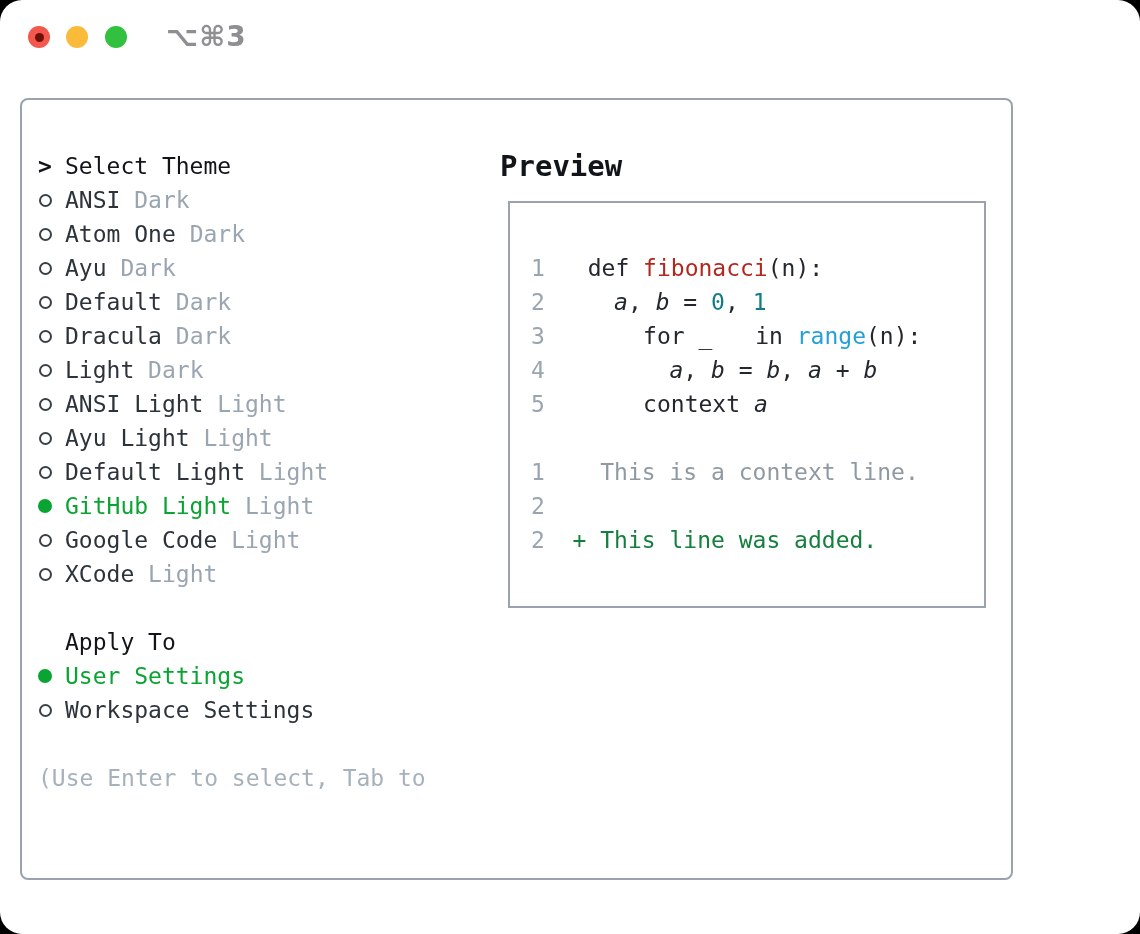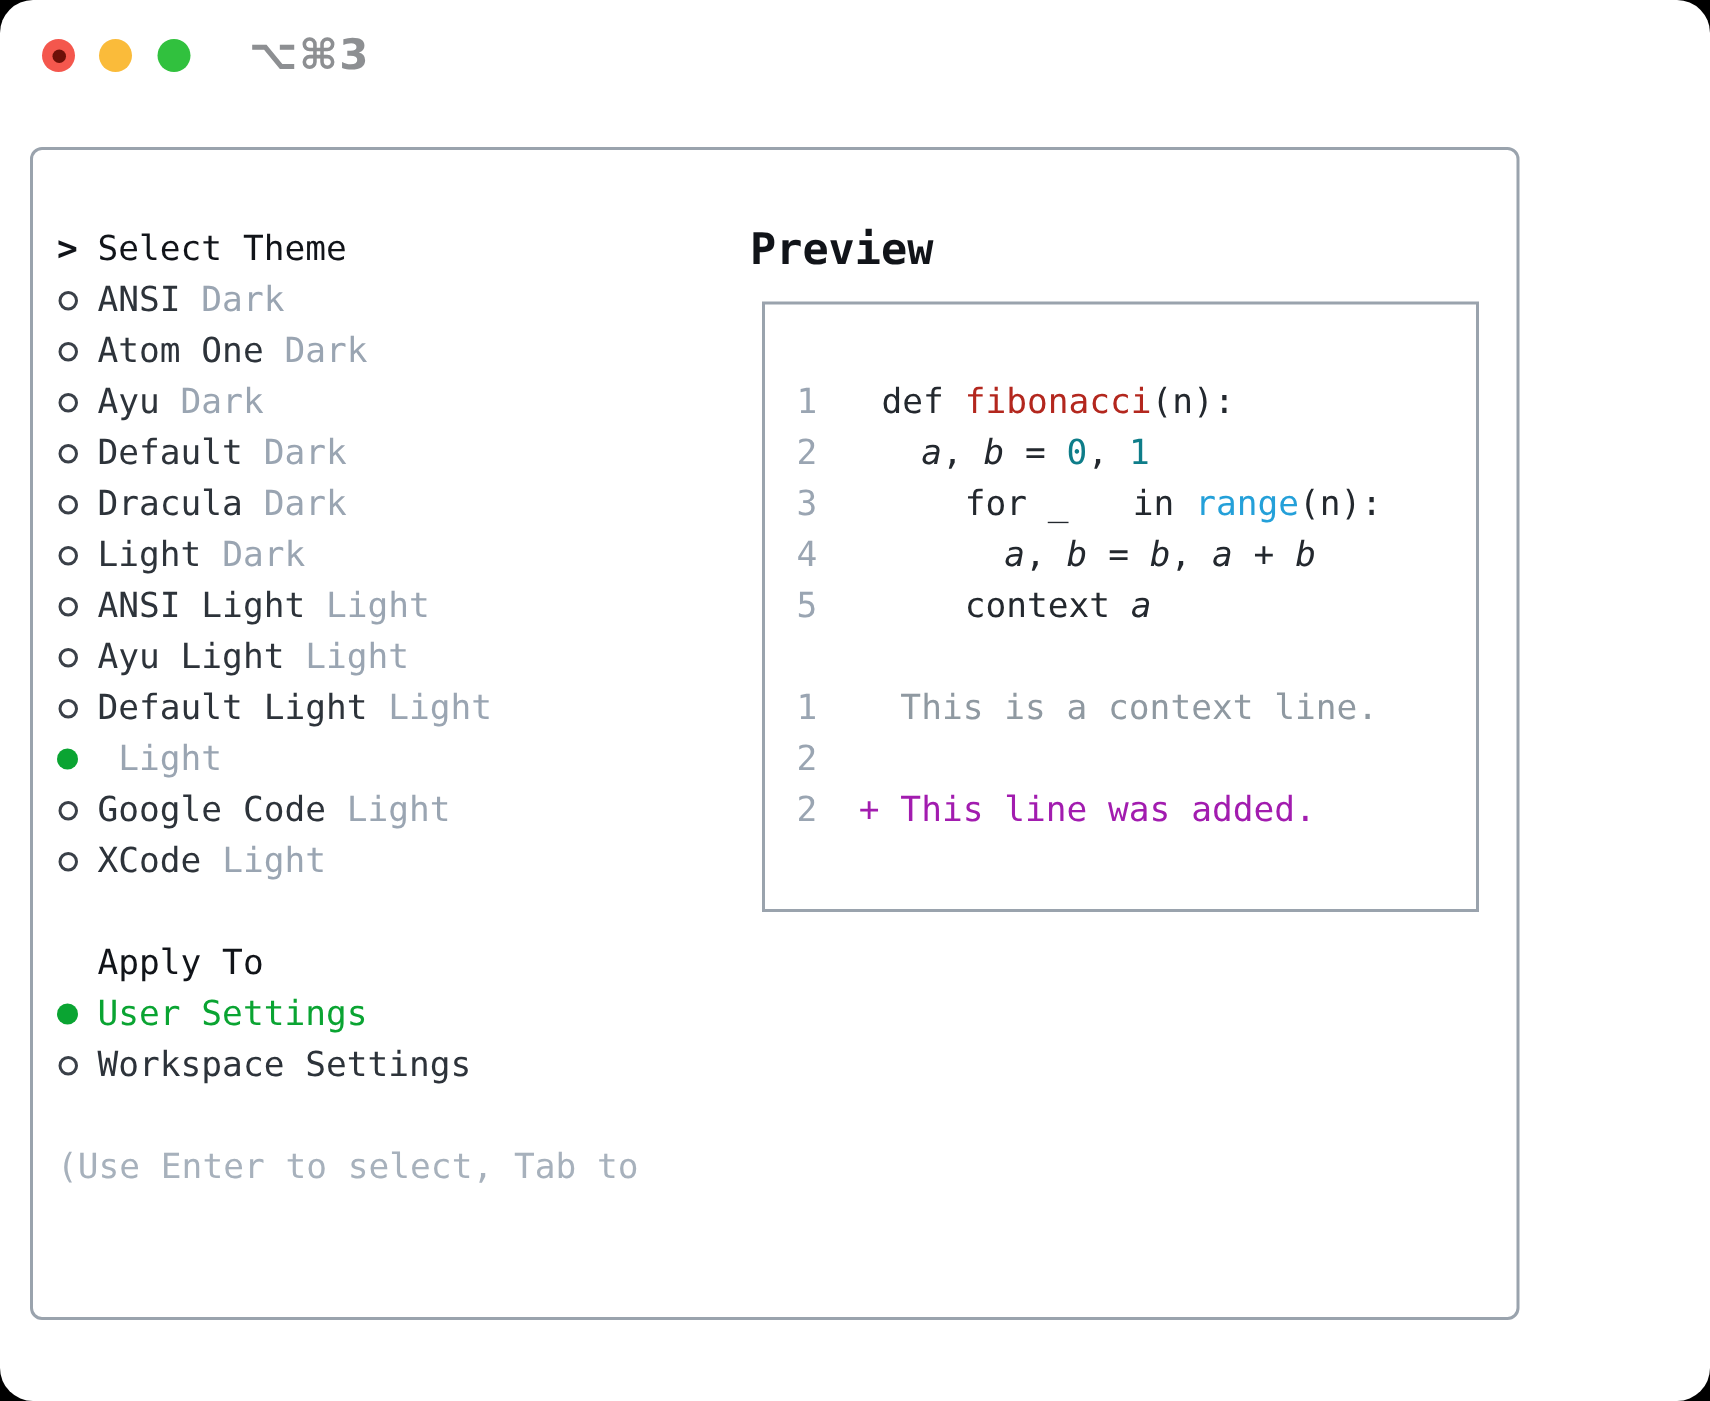--- a/index.html
+++ b/index.html
@@ -51,21 +51,21 @@
   .seg{white-space:pre;}
   .c-num{color:#9aa5b2;}
   .c-pl{color:#23282e;}
   .c-kw{color:#23282e;margin-left:29px;}
   .c-fn{color:#b3271e;}
   .c-var{color:#23282e;font-style:italic;}
   .c-lit{color:#0e7d89;}
   .c-bi{color:#24a0d9;}
   .c-ctx{color:#8f99a1;}
   .c-del{color:#c43a24;}
-  .c-add{color:#a21caf;}
+  .c-add{color:#15803d;}
 </style>
 </head>
 <body>
 
 <div class="window">
 
   <div class="tl tl-close">
     <span class="dot-inner"></span>
   </div>
   <div class="tl tl-min"></div>
@@ -121,20 +121,21 @@
       <span class="nm">Ayu Light</span>
       <span class="tag">Light</span>
     </div>
     <div class="row">
       <span class="marker"><span class="ring"></span></span>
       <span class="nm">Default Light</span>
       <span class="tag">Light</span>
     </div>
     <div class="row sel">
       <span class="marker"><span class="ring"></span></span>
+      <span class="nm">GitHub Light</span>
       <span class="tag">Light</span>
     </div>
     <div class="row">
       <span class="marker"><span class="ring"></span></span>
       <span class="nm">Google Code</span>
       <span class="tag">Light</span>
     </div>
     <div class="row">
       <span class="marker"><span class="ring"></span></span>
       <span class="nm">XCode</span>

